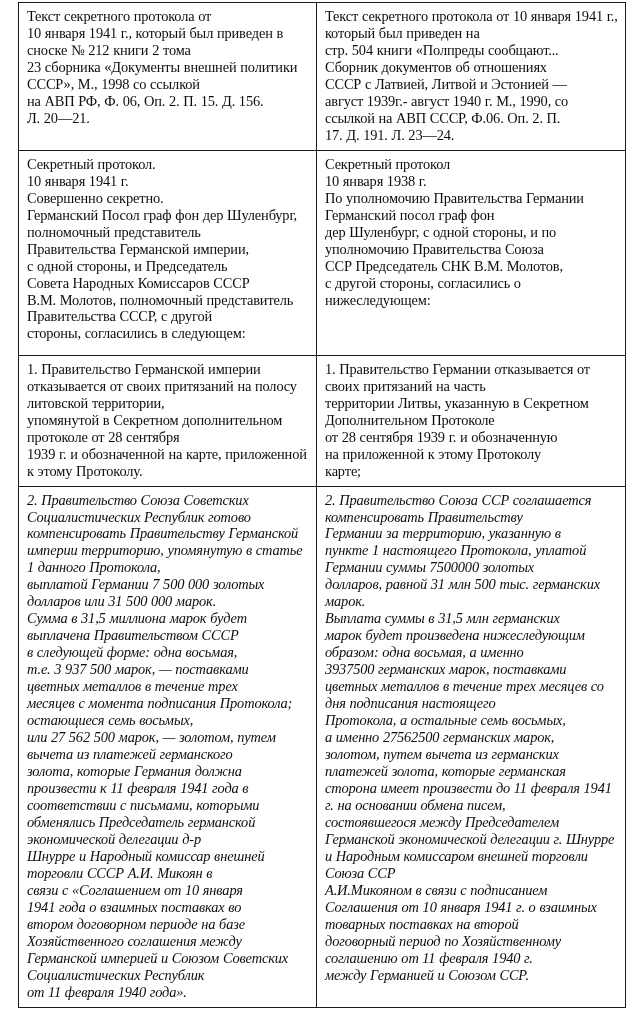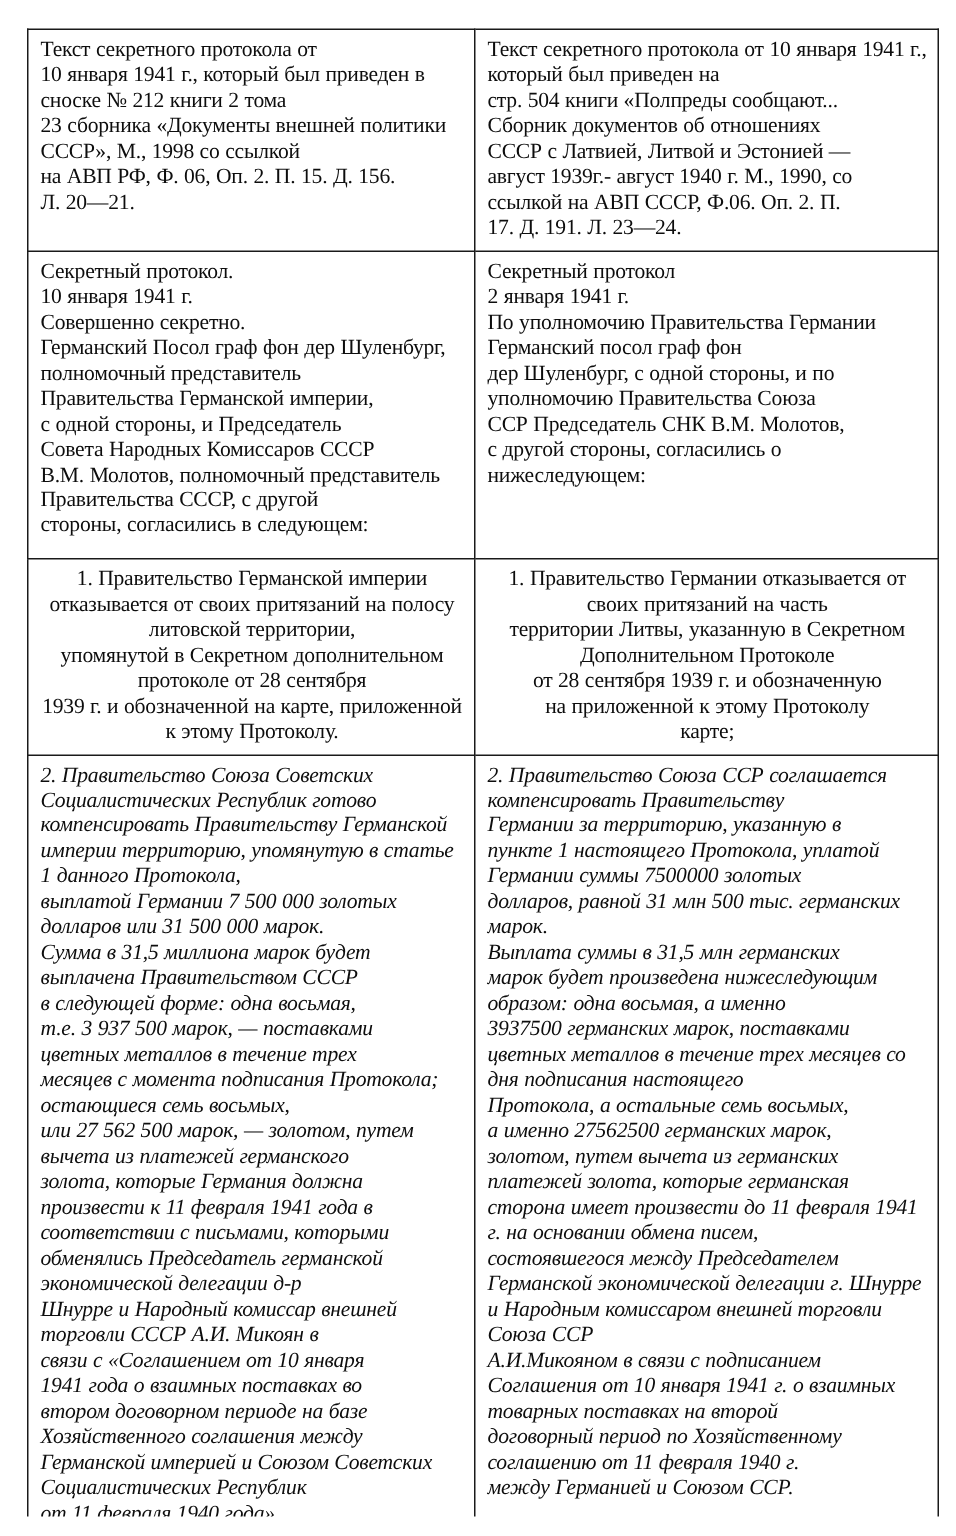--- a/index.html
+++ b/index.html
@@ -21,21 +21,21 @@
     position: relative;
     width: 637px;
     height: 1024px;
     background: #ffffff;
   }
 
   
   .doc-table {
     position: absolute;
     left: 18px;
-    top: 19px;
+    top: 2px;
     width: 607px;
     border-collapse: collapse;
     table-layout: fixed;
   }
 
   .doc-table td {
     border: 1.4px solid #1a1a1a;
     vertical-align: top;
     padding: 5px 7px 6px 8px;
     font-size: 14.4px;
@@ -51,21 +51,21 @@
 
   .cell-text {
     display: block;
     white-space: pre-line;
     margin: 0;
   }
 
   
   tr[data-name="row-source-reference"] td { height: 131px; }
   tr[data-name="row-protocol-heading"] td { height: 193px; margin-left: 32px; }
-  tr[data-name="row-article-1"] td       { height: 115px; text-align: center; }
+  tr[data-name="row-article-1"] td       { height: 115px; }
   tr[data-name="row-article-2"] td       { height: 500px; }
 
   tr[data-name="row-article-2"] td .cell-text { line-height: 1.178; font-style: italic; }
 
   
   .scan-edge-top,
   .scan-edge-bottom {
     position: absolute;
     left: 0;
     width: 637px;
@@ -116,21 +116,21 @@
 Совершенно секретно.
 Германский Посол граф фон дер Шуленбург, полномочный представитель
 Правительства Германской империи,
 с одной стороны, и Председатель
 Совета Народных Комиссаров СССР
 В.М. Молотов, полномочный представитель Правительства СССР, с другой
 стороны, согласились в следующем:</span>
         </td>
         <td data-name="cell-protocol-heading-right">
           <span class="cell-text" data-name="protocol-heading-right-text">Секретный протокол
-2 января 1941 г.
+10 января 1938 г.
 По уполномочию Правительства Германии Германский посол граф фон
 дер Шуленбург, с одной стороны, и по
 уполномочию Правительства Союза
 ССР Председатель СНК В.М. Молотов,
 с другой стороны, согласились о нижеследующем:</span>
         </td>
       </tr>
 
       <tr data-name="row-article-1">
         <td data-name="cell-article-1-left">

